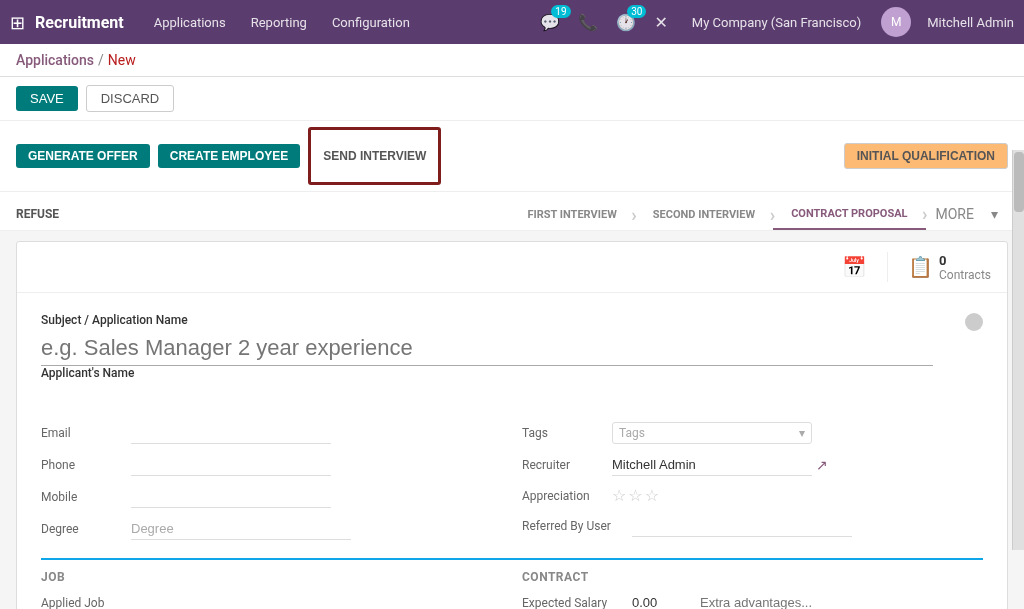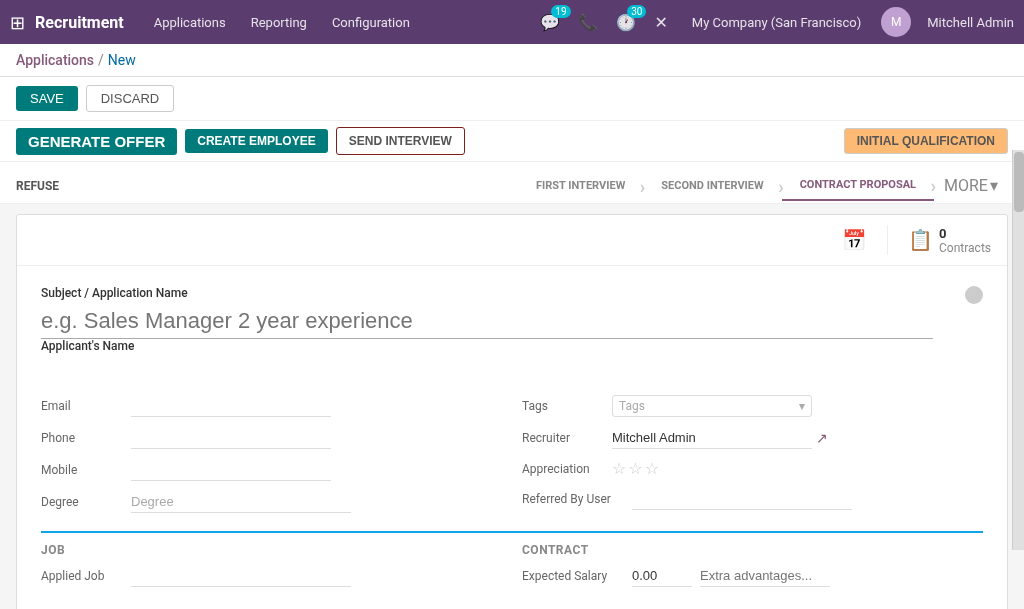--- a/index.html
+++ b/index.html
@@ -28,21 +28,21 @@
     .subheader {
       background: white;
       border-bottom: 1px solid #ddd;
       padding: 8px 16px;
       display: flex;
       align-items: center;
     }
     .breadcrumb { display: flex; align-items: center; gap: 4px; font-size: 14px; }
     .breadcrumb-link { color: #875a7b; cursor: pointer; font-weight: 500; }
     .breadcrumb-sep { color: #888; }
-    .breadcrumb-current { color: #0369a1; }
+    .breadcrumb-current { color: #b91c1c; }
 
     
     .action-bar {
       background: white;
       padding: 8px 16px;
       display: flex;
       align-items: center;
       gap: 8px;
       border-bottom: 1px solid #eee;
     }
@@ -53,23 +53,23 @@
     .stage-bar {
       background: white;
       padding: 6px 16px;
       display: flex;
       align-items: center;
       gap: 8px;
       border-bottom: 1px solid #eee;
       justify-content: space-between;
     }
     .stage-left { display: flex; gap: 8px; align-items: center; }
-    .btn-generate { background: #007b7b; color: white; border: none; padding: 5px 12px; border-radius: 3px; cursor: pointer; font-size: 15px; font-weight: bold; text-transform: uppercase; }
+    .btn-generate { background: #007b7b; color: white; border: none; padding: 5px 12px; border-radius: 3px; cursor: pointer; font-size: 12px; font-weight: bold; text-transform: uppercase; }
     .btn-create-emp { background: #007b7b; color: white; border: none; padding: 5px 12px; border-radius: 3px; cursor: pointer; font-size: 12px; font-weight: bold; text-transform: uppercase; }
-    .btn-send-interview { background: white; color: #555; border: 1px solid #7f1d1d; padding: 6px 12px; border-radius: 3px; cursor: pointer; font-size: 12px; font-weight: bold; text-transform: uppercase; }
+    .btn-send-interview { background: white; color: #555; border: 3px solid #7f1d1d; padding: 19px 12px; border-radius: 3px; cursor: pointer; font-size: 12px; font-weight: bold; text-transform: uppercase; }
     .btn-initial { background: #fdba74; color: #555; border: 1px solid #ccc; padding: 5px 12px; border-radius: 3px; cursor: pointer; font-size: 12px; font-weight: bold; text-transform: uppercase; }
 
     
     .pipeline-bar {
       background: white;
       padding: 6px 16px 0;
       display: flex;
       align-items: center;
       border-bottom: 1px solid #eee;
       position: relative;
@@ -90,21 +90,21 @@
     .stage-item:not(:last-child)::after {
       content: '›';
       position: absolute;
       right: -2px;
       top: 50%;
       transform: translateY(-50%);
       color: #ccc;
       font-size: 18px;
     }
     .stage-item.active { color: #875a7b; font-weight: bold; border-bottom: 2px solid #875a7b; }
-    .stage-more { color: #888; font-size: 16px; cursor: pointer; display: flex; align-items: center; gap: 2px; padding: 8px 10px; }
+    .stage-more { color: #888; font-size: 14px; cursor: pointer; display: flex; align-items: center; gap: 17px; padding: 8px 10px; }
 
     
     .main-content {
       padding: 10px 16px;
       background: #f5f5f5;
     }
     .form-card {
       background: white;
       border: 1px solid #ddd;
       border-radius: 3px;

